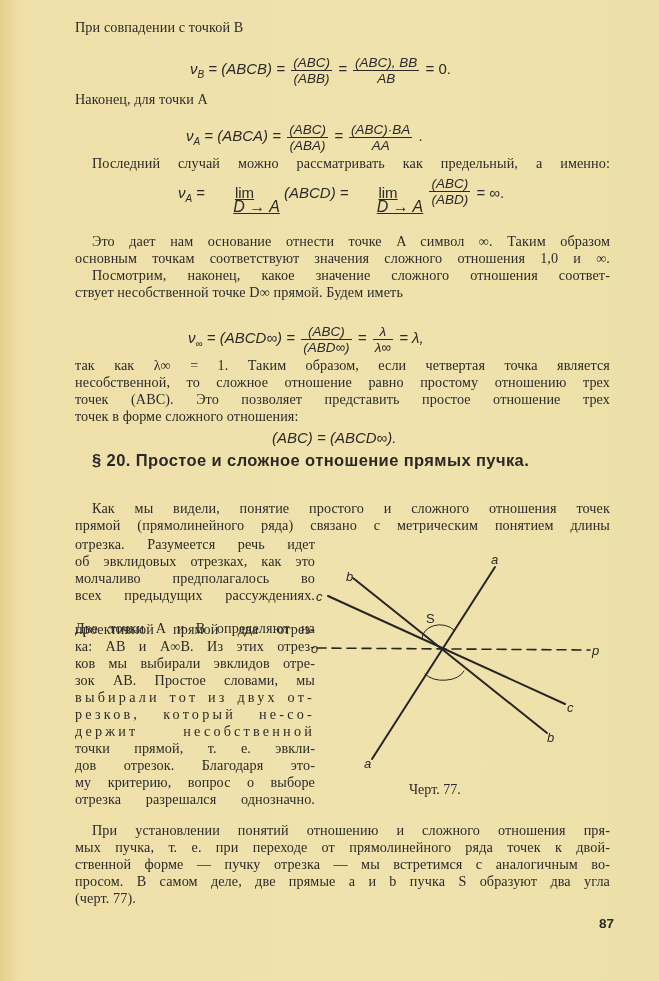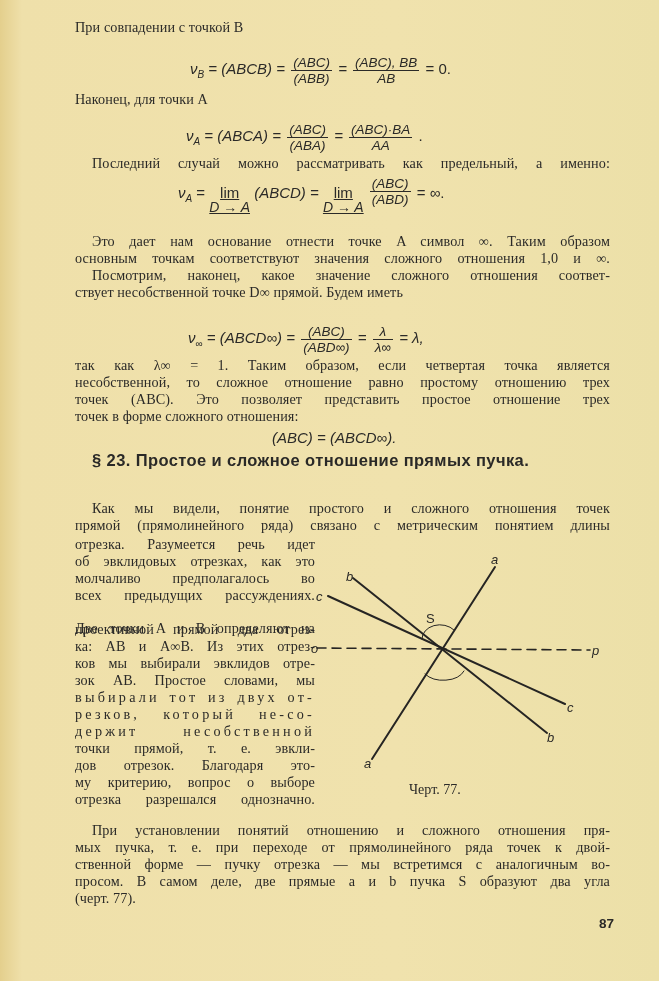--- a/index.html
+++ b/index.html
@@ -11,21 +11,21 @@
   .j{text-align:justify;text-align-last:justify;}
   .ind{padding-left:17px;box-sizing:border-box;}
   .narrow{width:240px;}
   .sp{letter-spacing:3.2px;}
   .formula{position:absolute;font-family:"Liberation Sans","DejaVu Sans",sans-serif;font-size:15px;white-space:nowrap;font-style:italic;}
   .formula .up{font-style:normal;}
   .frac{display:inline-block;vertical-align:middle;text-align:center;margin:16px 2px;}
   .frac .num{display:block;border-bottom:1.3px solid #2b2a28;padding:0 2px;font-size:13.5px;line-height:15px;}
   .frac .den{display:block;padding:0 2px;font-size:13.5px;line-height:15px;}
   .lim{display:inline-block;vertical-align:top;text-align:center;font-style:normal;position:relative;text-decoration:underline;}
-  .lim .under{display:block;font-size:14px;font-style:italic;line-height:12px;}
+  .lim .under{display:block;font-size:16px;font-style:italic;line-height:12px;margin-left:24px;}
   sub{font-size:10px;}
   .heading{position:absolute;left:92px;top:451px;font-family:"Liberation Sans","DejaVu Sans",sans-serif;font-weight:bold;font-size:16.5px;letter-spacing:0.4px;color:#2a2927;}
   .caption{position:absolute;left:409px;top:782px;font-size:14px;}
   .pagenum{position:absolute;left:599px;top:916px;font-family:Liberation Sans, sans-serif;font-weight:bold;font-size:13.5px;}
   svg{position:absolute;left:0;top:0;}
   .lbl{font-family:"Liberation Sans","DejaVu Sans",sans-serif;font-style:italic;font-size:13px;fill:#2b2a28;}
 </style>
 </head>
 <body>
 
@@ -79,21 +79,21 @@
 
 <div class="ln j" style="top:357px">так как λ∞ = 1. Таким образом, если четвертая точка является</div>
 <div class="ln j" style="top:374px">несобственной, то сложное отношение равно простому отношению трех</div>
 <div class="ln j" style="top:391px">точек (ABC). Это позволяет представить простое отношение трех</div>
 <div class="ln" style="top:408px">точек в форме сложного отношения:</div>
 
 <div class="formula" style="left:272px;top:429px">
   <span>(ABC) = (ABCD∞).</span>
 </div>
 
-<div class="heading">§ 23. Простое и сложное отношение прямых пучка.</div>
+<div class="heading">§ 20. Простое и сложное отношение прямых пучка.</div>
 
 <div class="ln j ind" style="top:500px">Как мы видели, понятие простого и сложного отношения точек</div>
 <div class="ln j" style="top:517px">прямой (прямолинейного ряда) связано с метрическим понятием длины</div>
 
 <div class="ln j narrow" style="top:536px">отрезка. Разумеется речь идет</div>
 <div class="ln j narrow" style="top:553px">об эвклидовых отрезках, как это</div>
 <div class="ln j narrow" style="top:570px">молчаливо предполагалось во</div>
 <div class="ln j narrow" style="top:587px">всех предыдущих рассуждениях.</div>
 <div class="ln j narrow" style="top:620px">Две точки A и B определяют на</div>
 <div class="ln j narrow" style="top:621px">проективной прямой два отрез-</div>

